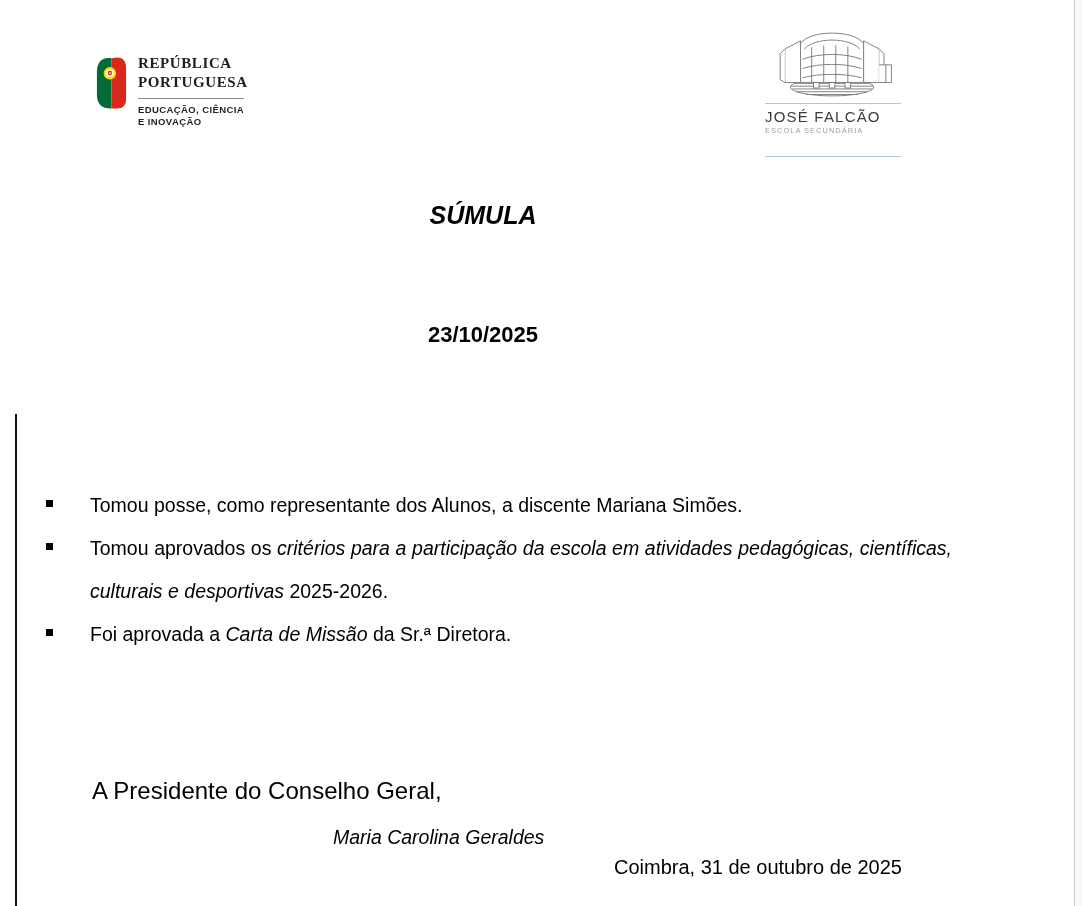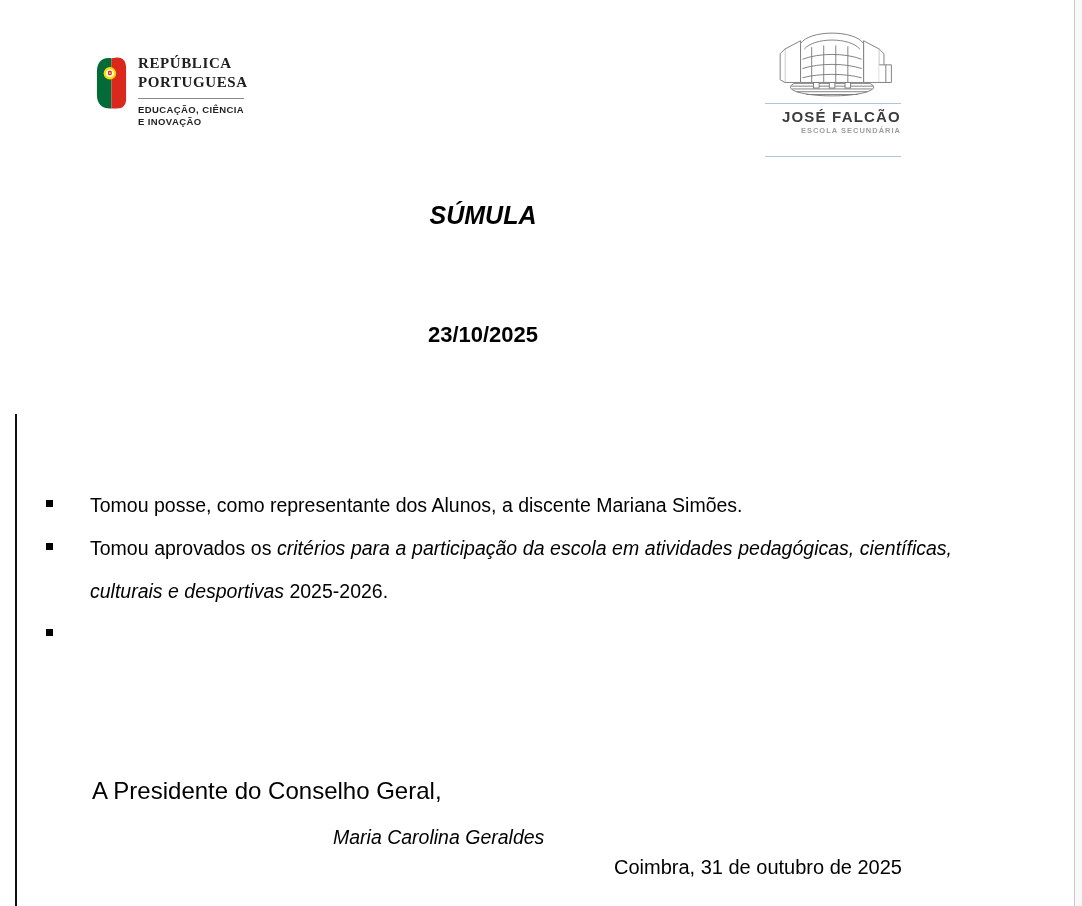--- a/index.html
+++ b/index.html
@@ -22,21 +22,21 @@
     font-weight:bold; font-size:15px; line-height:19px;
     letter-spacing:0.6px; color:#1f1f1f;
   }
   .gov-divider { width:106px; height:1px; background:#8a8a8a; margin:6px 0 5px 0; }
   .gov-dept {
     font-size:9.5px; font-weight:bold; line-height:12px;
     letter-spacing:0.4px; color:#1f1f1f;
   }
 
   
-  .school-logo { position:absolute; left:765px; top:25px; width:136px; text-align:right;font-weight:bold; }
+  .school-logo { position:absolute; left:765px; top:25px; width:136px; text-align:left; }
   .school-building { width:126px; height:76px; margin:0 auto; display:block; }
   .school-rule { width:136px; height:1px; margin:2px 0; }
   .school-name { font-size:15px; letter-spacing:1.2px; color:#3c3c3c; line-height:18px; margin-top:4px; }
   .school-sub { font-size:7.5px; letter-spacing:1px; color:#9e9e9e; line-height:10px; margin-bottom:20px; }
 
   
   .title-band { position:absolute; left:0; width:966px; text-align:center; font-weight:bold; }
   .doc-title    { top:201px; font-size:25px;font-style:italic; }
   .doc-subtitle { top:264px; font-size:24px; }
   .doc-date     { top:322px; font-size:22px; }
@@ -137,20 +137,21 @@
       <li class="bullet-item">
         <span class="bullet-marker"></span>
         <span class="bullet-text"><span>Tomou posse, como representante dos Alunos, a discente Mariana Simões.</span></span>
       </li>
       <li class="bullet-item">
         <span class="bullet-marker"></span>
         <span class="bullet-text"><span>Tomou aprovados os </span><em>critérios para a participação da escola em atividades pedagógicas, científicas, culturais e desportivas</em><span> 2025-2026.</span></span>
       </li>
       <li class="bullet-item">
         <span class="bullet-marker"></span>
+        <span class="bullet-text"><span>Foi aprovada a </span><em>Carta de Missão</em><span> da Sr.ª Diretora.</span></span>
       </li>
     </ul>
 
   <div class="sig-role">A Presidente do Conselho Geral,</div>
   <div class="sig-name">Maria Carolina Geraldes</div>
   <div class="place-date">Coimbra, 31 de outubro de 2025</div>
 
   <div class="right-edge"></div>
 
 </div>

